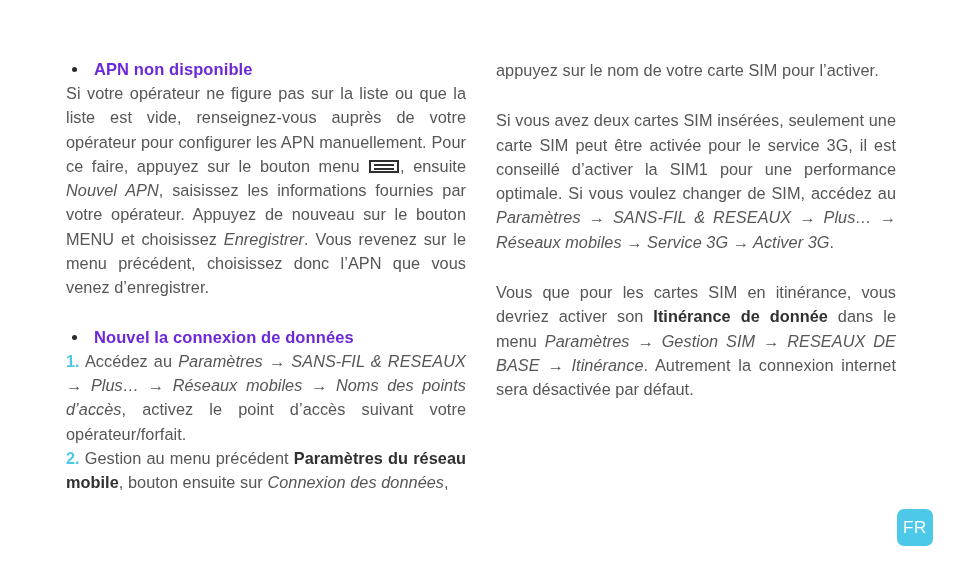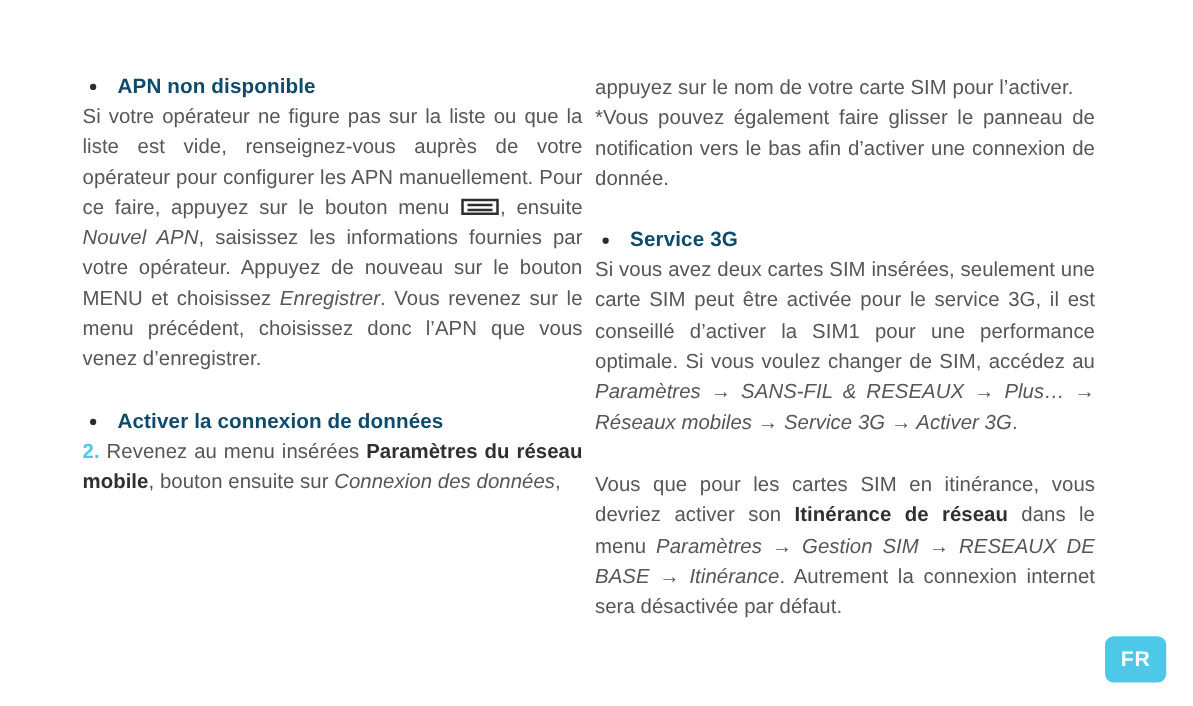--- a/index.html
+++ b/index.html
@@ -22,28 +22,28 @@
     width: 954px;
     height: 565px;
   }
 
   .col {
     position: absolute;
     top: 58px;
     width: 400px;
   }
   .col-left  { left: 66px; }
-  .col-right { left: 476px; }
+  .col-right { left: 496px; }
 
   
   .bullet-head {
     display: block;
     position: relative;
     padding-left: 28px;
-    color: #0c4a6e;
+    color: #6d28d9;
     font-size: 16.5px;
     font-weight: 700;
     letter-spacing: 0.1px;
     line-height: 22px;
     margin: 0 0 1px 0;
   }
   .bullet-head .dot {
     position: absolute;
     left: 6px;
     top: 9px;
@@ -96,27 +96,27 @@
     background: #2e2e2e;
   }
   .menu-key::before { top: 2px; }
   .menu-key::after  { top: 6px; }
 
   
   .lang-badge {
     position: absolute;
     right: 21px;
     bottom: 19px;
-    width: 49px;
+    width: 36px;
     height: 37px;
     border-radius: 7px;
     background: #4ec8e8;
     color: #ffffff;
     font-size: 17px;
-    font-weight: 700;
+    font-weight: 400;
     letter-spacing: 0.6px;
     display: flex;
     align-items: center;
     justify-content: center;
     box-sizing: border-box;
   }
 </style>
 </head>
 <body>
 
@@ -128,44 +128,40 @@
       <span class="dot"></span>
       <span class="htext">APN non disponible</span>
     </div>
 
     <p class="para"><span>Si votre opérateur ne figure pas sur la liste ou que la liste est vide, renseignez-vous auprès de votre opérateur pour configurer les APN manuellement. Pour ce faire, appuyez sur le bouton menu</span> <span class="menu-key"></span><span>, ensuite </span><i class="it">Nouvel APN</i><span>, saisissez les informations fournies par votre opérateur. Appuyez de nouveau sur le bouton MENU et choisissez </span><i class="it">Enregistrer</i><span>. Vous revenez sur le menu précédent, choisissez donc l’APN que vous venez d’enregistrer.</span></p>
 
     <div class="gap-md"></div>
 
     <div class="bullet-head">
       <span class="dot"></span>
-      <span class="htext">Activer la connexion de données</span>
+      <span class="htext">Nouvel la connexion de données</span>
     </div>
 
 
+    <p class="para"><span class="num">1.</span><span> Accédez au </span><i class="it arr">Paramètres → SANS-FIL &amp; RESEAUX → Plus… → Réseaux mobiles → Noms des points d’accès</i><span>, activez le point d’accès suivant votre opérateur/forfait.</span></p>
 
-    <p class="para"><span class="num">2.</span><span> Revenez au menu insérées </span><b class="bd">Paramètres du réseau mobile</b><span>, bouton ensuite sur </span><i class="it">Connexion des données</i><span>,</span></p>
+    <p class="para"><span class="num">2.</span><span> Gestion au menu précédent </span><b class="bd">Paramètres du réseau mobile</b><span>, bouton ensuite sur </span><i class="it">Connexion des données</i><span>,</span></p>
   </div>
 
   <div class="col col-right">
 
     <p class="para nojust"><span>appuyez sur le nom de votre carte SIM pour l’activer.</span></p>
 
-    <p class="para"><span>*Vous pouvez également faire glisser le panneau de notification vers le bas afin d’activer une connexion de donnée.</span></p>
 
     <div class="gap-md"></div>
 
-    <div class="bullet-head">
-      <span class="dot"></span>
-      <span class="htext">Service 3G</span>
-    </div>
 
     <p class="para"><span>Si vous avez deux cartes SIM insérées, seulement une carte SIM peut être activée pour le service 3G, il est conseillé d’activer la SIM1 pour une performance optimale. Si vous voulez changer de SIM, accédez au </span><i class="it arr">Paramètres → SANS-FIL &amp; RESEAUX → Plus… → Réseaux mobiles → Service 3G → Activer 3G</i><span>.</span></p>
 
     <div class="gap-md"></div>
 
 
-    <p class="para"><span>Vous que pour les cartes SIM en itinérance, vous devriez activer son </span><b class="bd">Itinérance de réseau</b><span> dans le menu </span><i class="it arr">Paramètres → Gestion SIM → RESEAUX DE BASE → Itinérance</i><span>. Autrement la connexion internet sera désactivée par défaut.</span></p>
+    <p class="para"><span>Vous que pour les cartes SIM en itinérance, vous devriez activer son </span><b class="bd">Itinérance de donnée</b><span> dans le menu </span><i class="it arr">Paramètres → Gestion SIM → RESEAUX DE BASE → Itinérance</i><span>. Autrement la connexion internet sera désactivée par défaut.</span></p>
   </div>
 
   <div class="lang-badge">FR</div>
 
 </div>
 
 </body></html>

